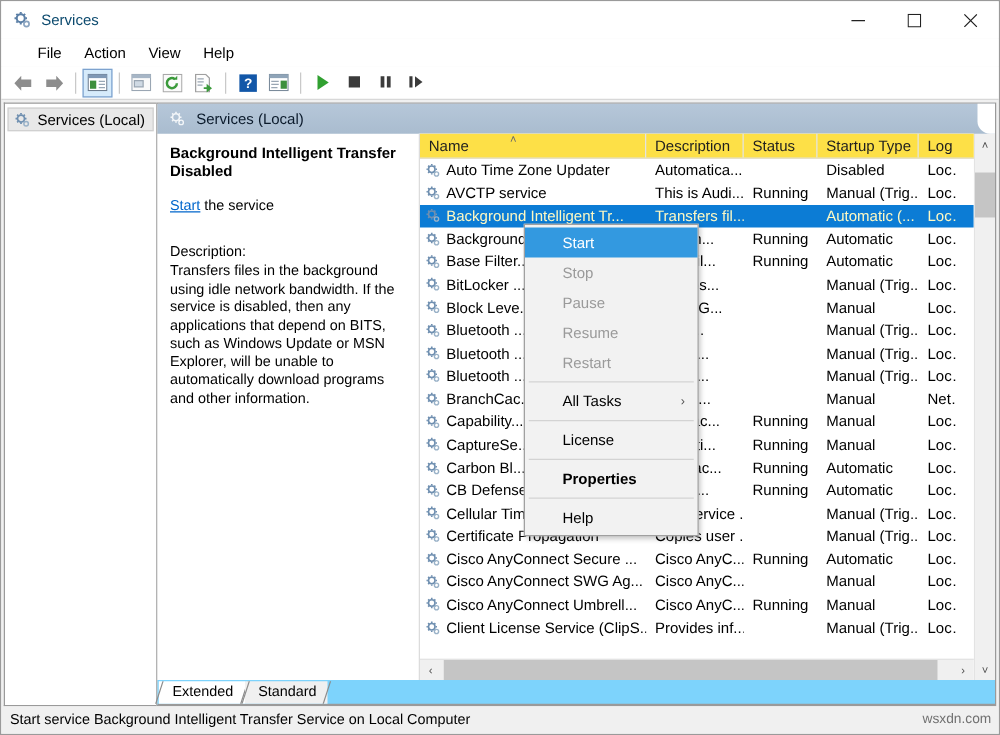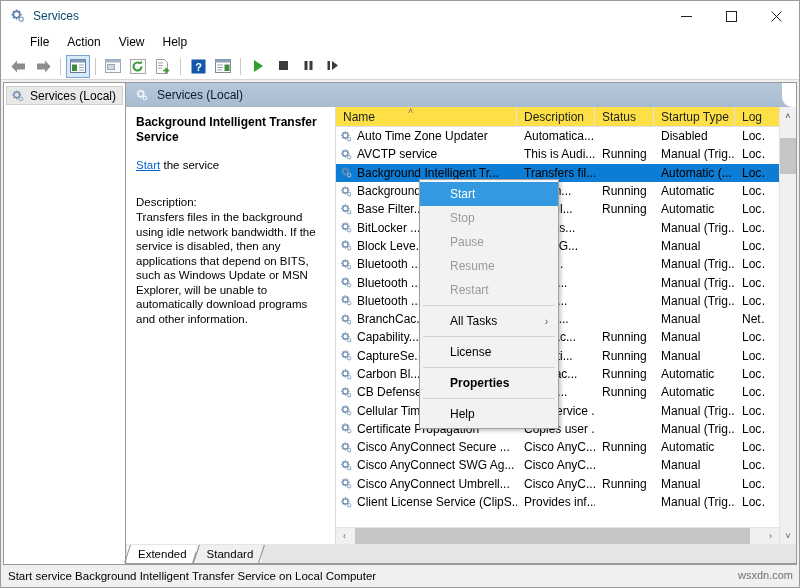--- a/index.html
+++ b/index.html
@@ -204,21 +204,21 @@
     position: relative;
   }
   .lv-row {
     display: flex;
     height: 18.3px;
     align-items: center;
     font-size: 12px;
     color: #000;
     white-space: nowrap;
   }
-  .lv-row.sel { background: #0c7cd5; color: #000000; }
+  .lv-row.sel { background: #0c7cd5; color: #fef9c3; }
   .lv-td { padding-left: 7px; overflow: hidden; white-space: nowrap; }
   .lv-td.name { display: flex; align-items: center; padding-left: 4px; }
   .lv-td.name .svc-icon { width: 13px; height: 13px; margin-right: 4px; flex: 0 0 13px; }
 
   
   .vscroll {
     width: 17px; flex: 0 0 17px;
     background: #f0f0f0;
     border-left: 1px solid #e3e3e3;
     display: flex; flex-direction: column;
@@ -250,21 +250,21 @@
   .hs-track { flex: 1 1 auto; position: relative; }
   .hs-thumb {
     position:absolute; top:0; bottom:0; left: 2px; right: 12px;
     background: #c5c5c5;
   }
 
   
   .tabsrow {
     height: 20px;
     flex: 0 0 20px;
-    background: #e5e5e5;
+    background: #7dd3fc;
     display: flex;
     align-items: flex-end;
     padding-left: 1px;
     border-bottom: 1px solid #9a9a9a;
   }
   .tab {
     height: 18px;
     display: flex; align-items: center;
     font-size: 11.5px;
     padding: 0 9px 0 11px;
@@ -482,21 +482,21 @@
             </g>
             <circle cx="9.9" cy="9.9" r="1.8" fill="none" stroke="#ffffff" stroke-width="1.1" opacity="0.85"></circle>
           </svg>
         </span>
         <span class="ph-title">Services (Local)</span>
       </div>
 
       <div class="panes">
 
         <div class="detailpane">
-          <div class="detail-title">Background Intelligent Transfer Service</div>
+          <div class="detail-title">Background Intelligent Transfer Disabled</div>
           <div class="detail-action">
             <a href="#">Start</a><span> the service</span>
           </div>
           <div class="detail-desc-label">Description:</div>
           <div class="detail-desc">Transfers files in the background using idle network bandwidth. If the service is disabled, then any applications that depend on BITS, such as Windows Update or MSN Explorer, will be unable to automatically download programs and other information.</div>
         </div>
 
         <div class="listpane">
 
           <div class="lv-headrow">

